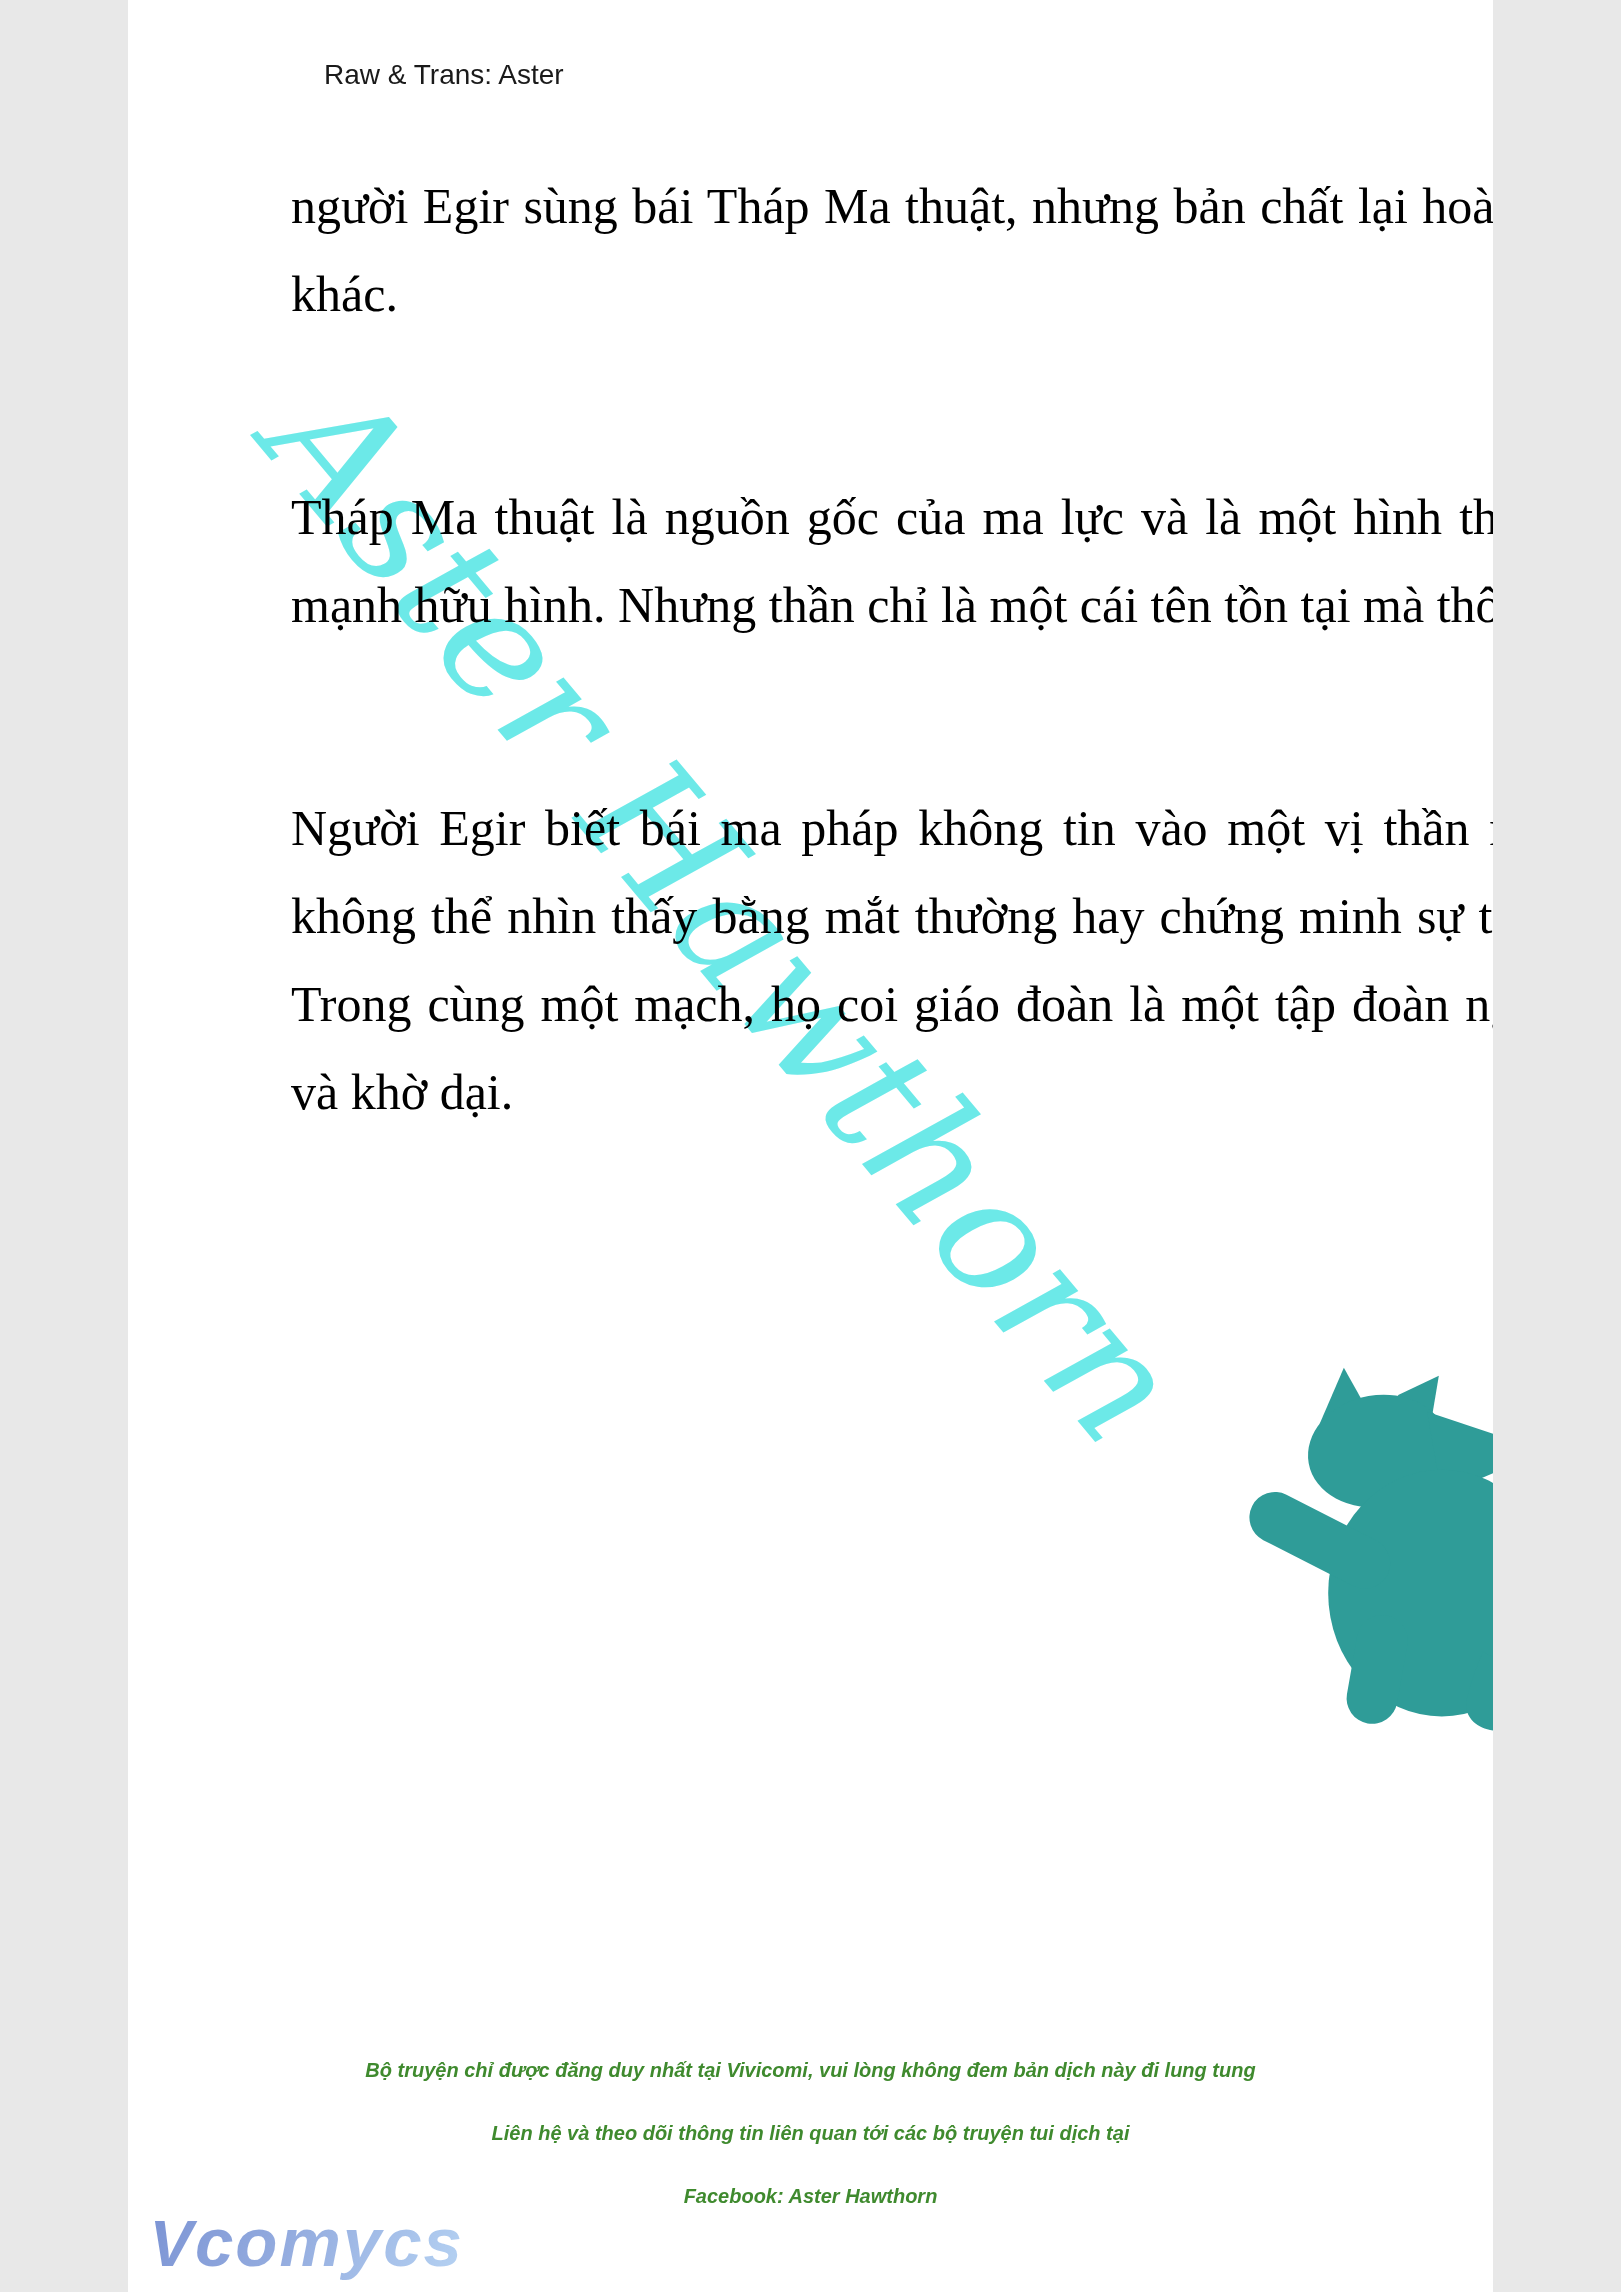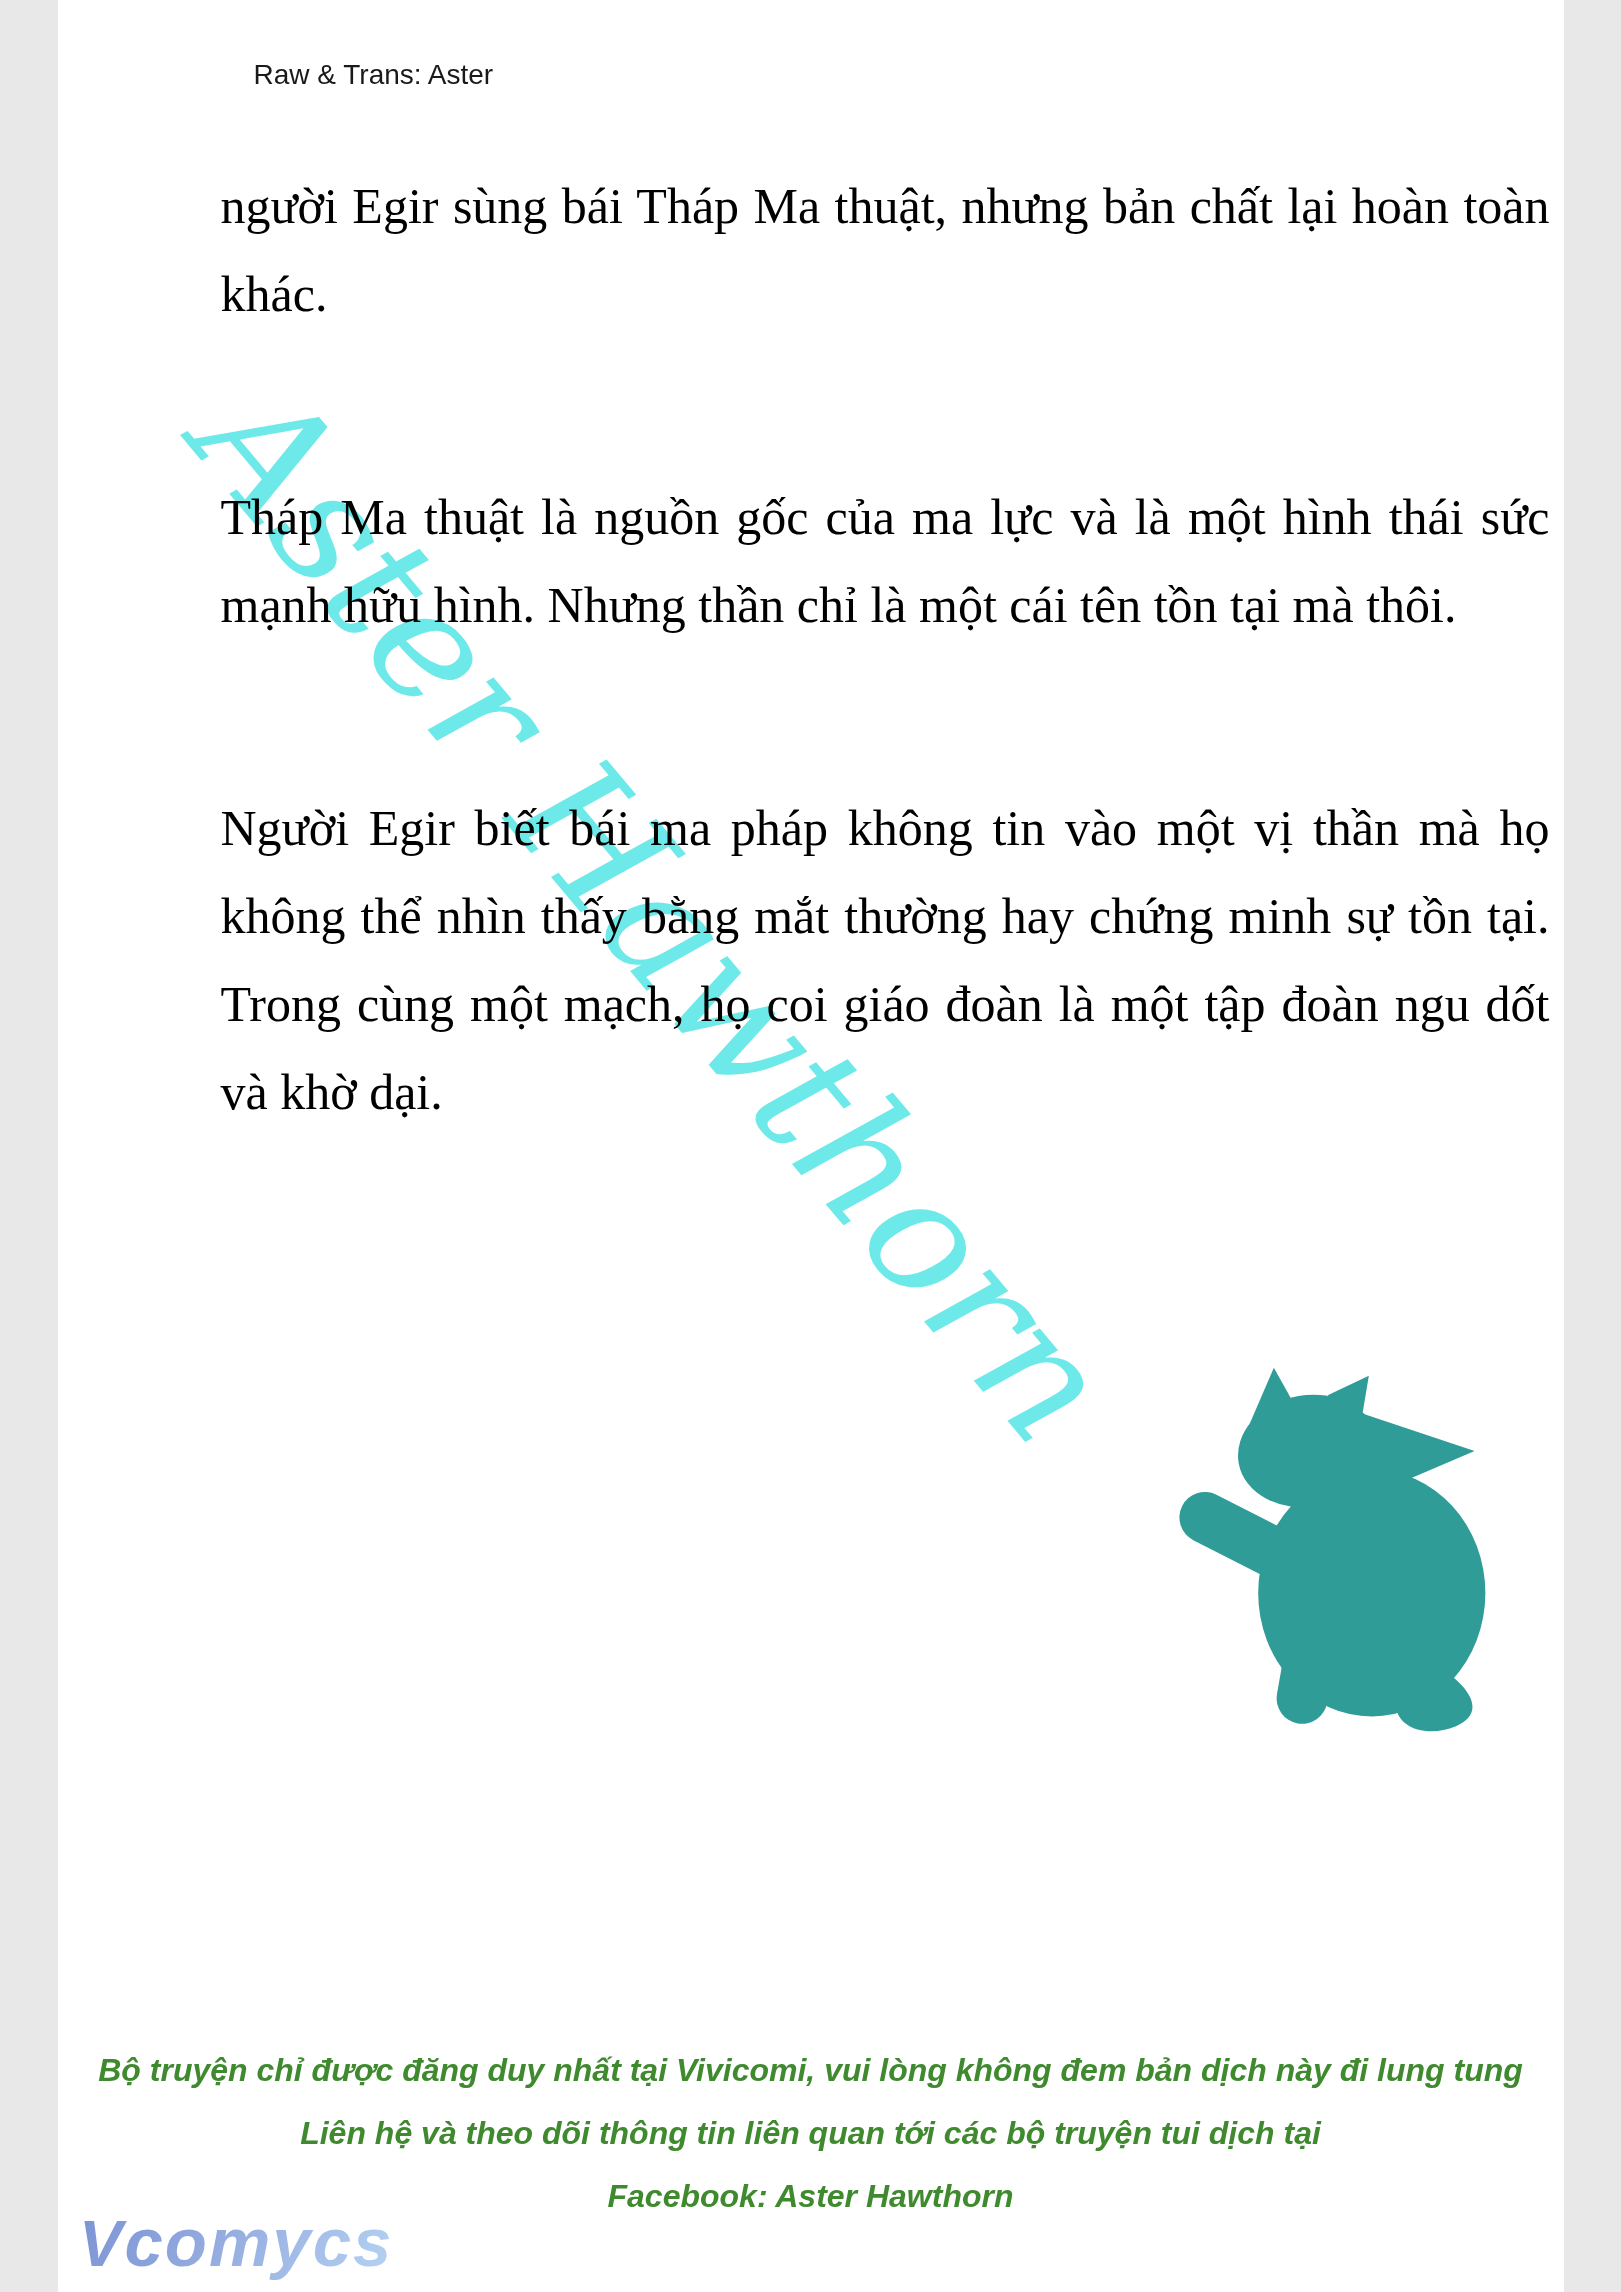--- a/index.html
+++ b/index.html
@@ -2,21 +2,21 @@
 <html><head>
 <meta charset="utf-8">
 <style>
   html, body {
     margin: 0;
     padding: 0;
     background: #e8e8e8;
   }
   .page {
     position: relative;
-    width: 1506px;
+    width: 1365px;
     height: 2293px;
     margin: 0 auto;
     background: #ffffff;
     overflow: hidden;
     font-family: "Liberation Serif", serif;
   }
 
   
   .credit {
     position: absolute;
@@ -71,21 +71,21 @@
   
   .footer {
     position: absolute;
     left: 0;
     top: 2039px;
     width: 100%;
     text-align: center;
     font-family: "Liberation Sans", sans-serif;
     font-style: italic;
     font-weight: 700;
-    font-size: 32px;
+    font-size: 20px;
     line-height: 63px;
     color: #3f8a2e;
     z-index: 5;
   }
 
   
   .logo {
     position: absolute;
     left: 21.6px;
     top: 2203px;

